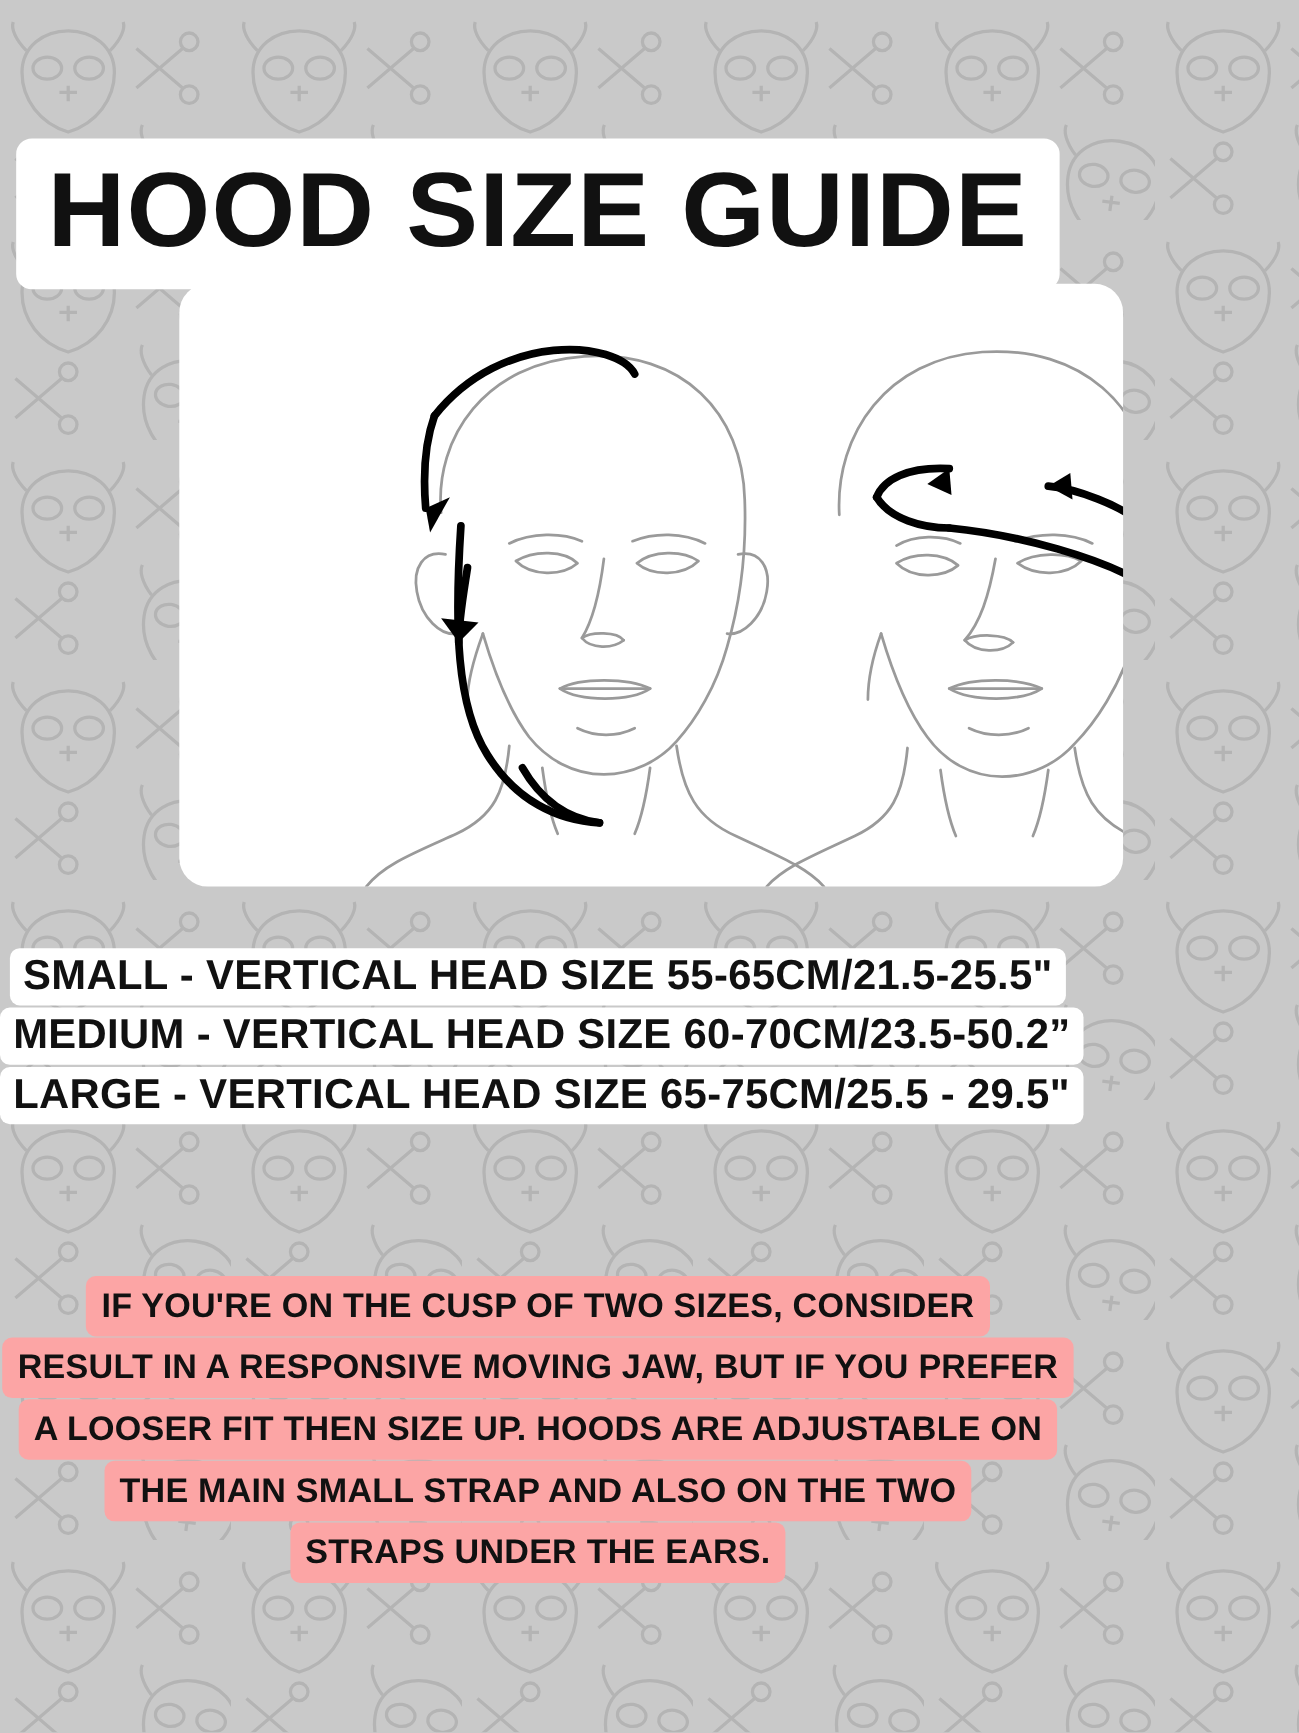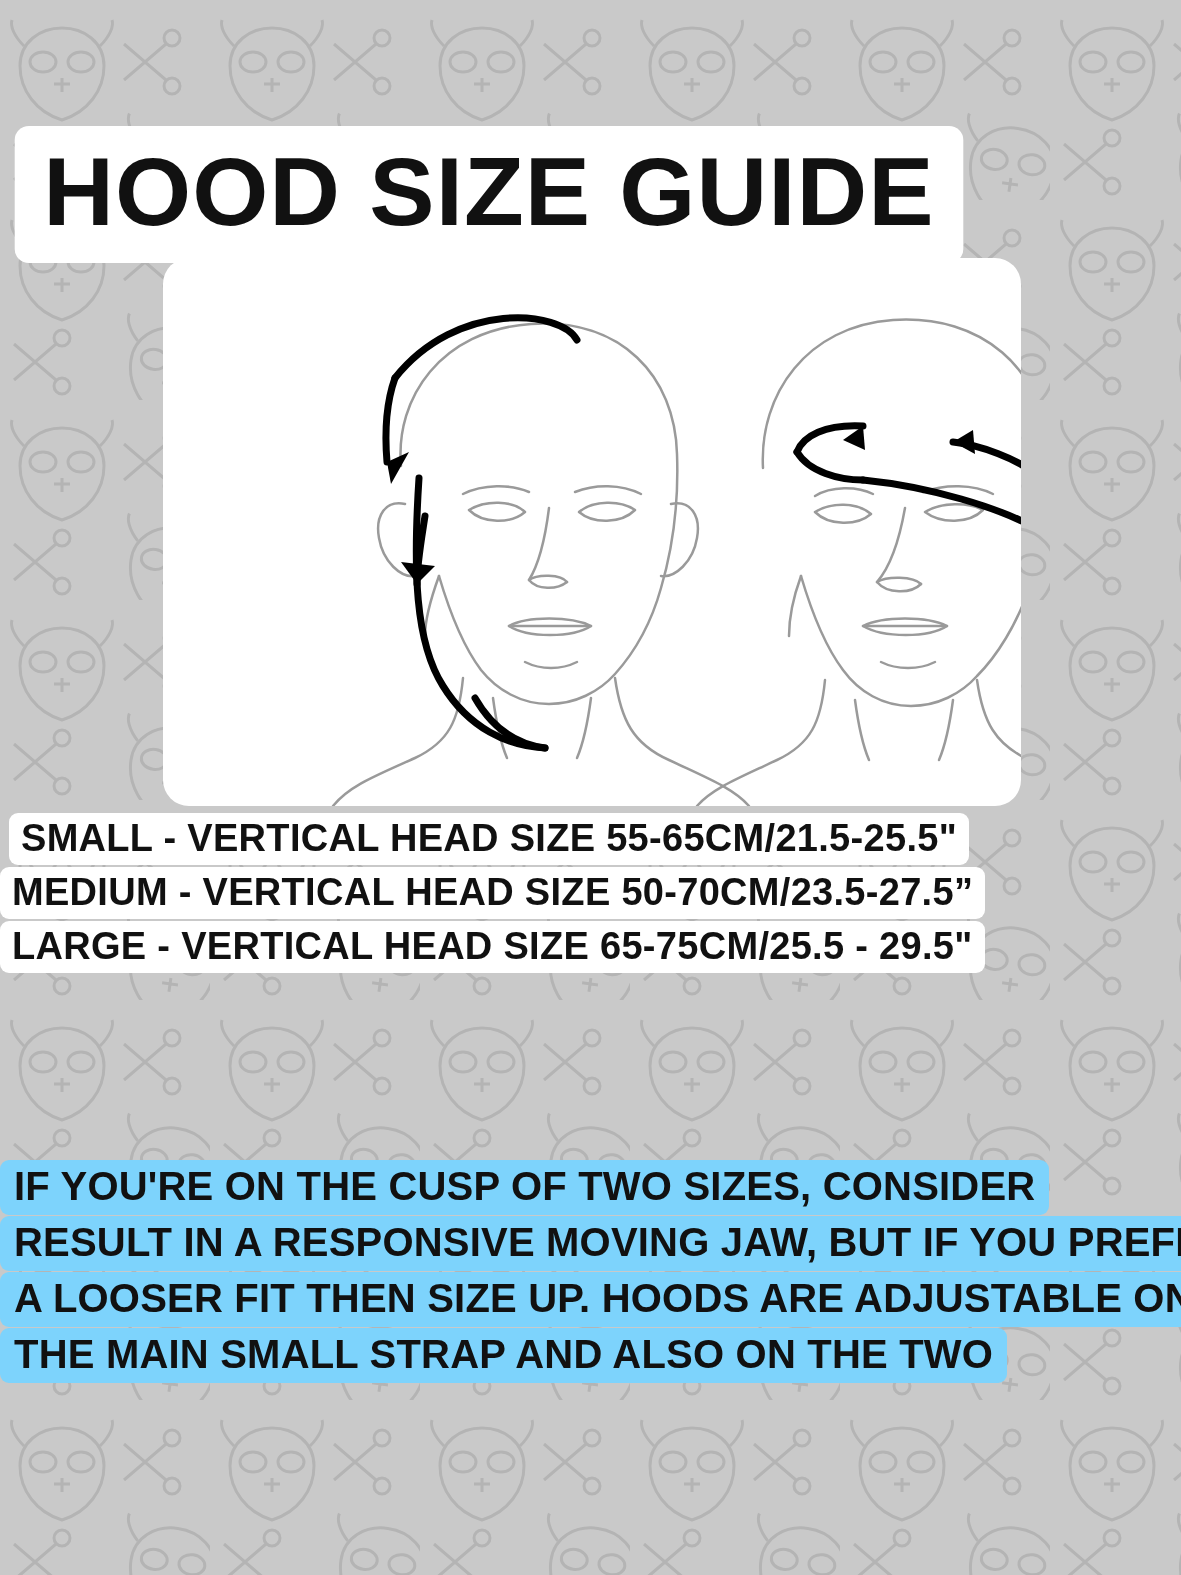--- a/index.html
+++ b/index.html
@@ -65,21 +65,21 @@
   }
   .illus-card svg {
     display: block;
     width: 100%;
     height: 100%;
   }
 
   
   .sizes {
     position: absolute;
-    top: 813px;
+    top: 862px;
     left: 0;
     width: 100%;
     text-align: center;
   }
   .sizes .line {
     display: block;
     margin: 0 auto;
     width: fit-content;
     background: #ffffff;
     color: #111111;
@@ -99,25 +99,25 @@
     position: absolute;
     top: 1160px;
     left: 0;
     width: 100%;
     text-align: center;
   }
   .note .line {
     display: block;
     margin: 0 auto;
     width: fit-content;
-    background: #7dd3fc;
+    background: #fca5a5;
     color: #111111;
     font-family: "Liberation Sans Narrow", "Liberation Sans", sans-serif;
     font-weight: bold;
-    font-size: 40px;
+    font-size: 31px;
     line-height: 47px;
     letter-spacing: 0.2px;
     padding: 3px 14px 5px 14px;
     border-radius: 9px;
     white-space: nowrap;
   }
   .note .line + .line { margin-top: 1px; }
 </style>
 </head>
 <body>
@@ -239,24 +239,25 @@
       <g fill="#000000">
         <path d="M700,168 L680,182 L702,192 Z"></path>
         <path d="M790,184 L810,172 L812,196 Z"></path>
         <path d="M886,278 L866,266 L888,258 Z"></path>
       </g>
     </svg>
   </div>
 
   <div class="sizes">
     <span class="line">SMALL - VERTICAL HEAD SIZE 55-65CM/21.5-25.5"</span>
-    <span class="line">MEDIUM - VERTICAL HEAD SIZE 50-70CM/23.5-27.5”</span>
+    <span class="line">MEDIUM - VERTICAL HEAD SIZE 60-70CM/23.5-50.2”</span>
     <span class="line">LARGE - VERTICAL HEAD SIZE 65-75CM/25.5 - 29.5"</span>
   </div>
 
   <div class="note">
     <span class="line">IF YOU'RE ON THE CUSP OF TWO SIZES, CONSIDER</span>
     <span class="line">RESULT IN A RESPONSIVE MOVING JAW, BUT IF YOU PREFER</span>
     <span class="line">A LOOSER FIT THEN SIZE UP. HOODS ARE ADJUSTABLE ON</span>
     <span class="line">THE MAIN SMALL STRAP AND ALSO ON THE TWO</span>
+    <span class="line">STRAPS UNDER THE EARS.</span>
   </div>
 
 </div>
 
 </body></html>

